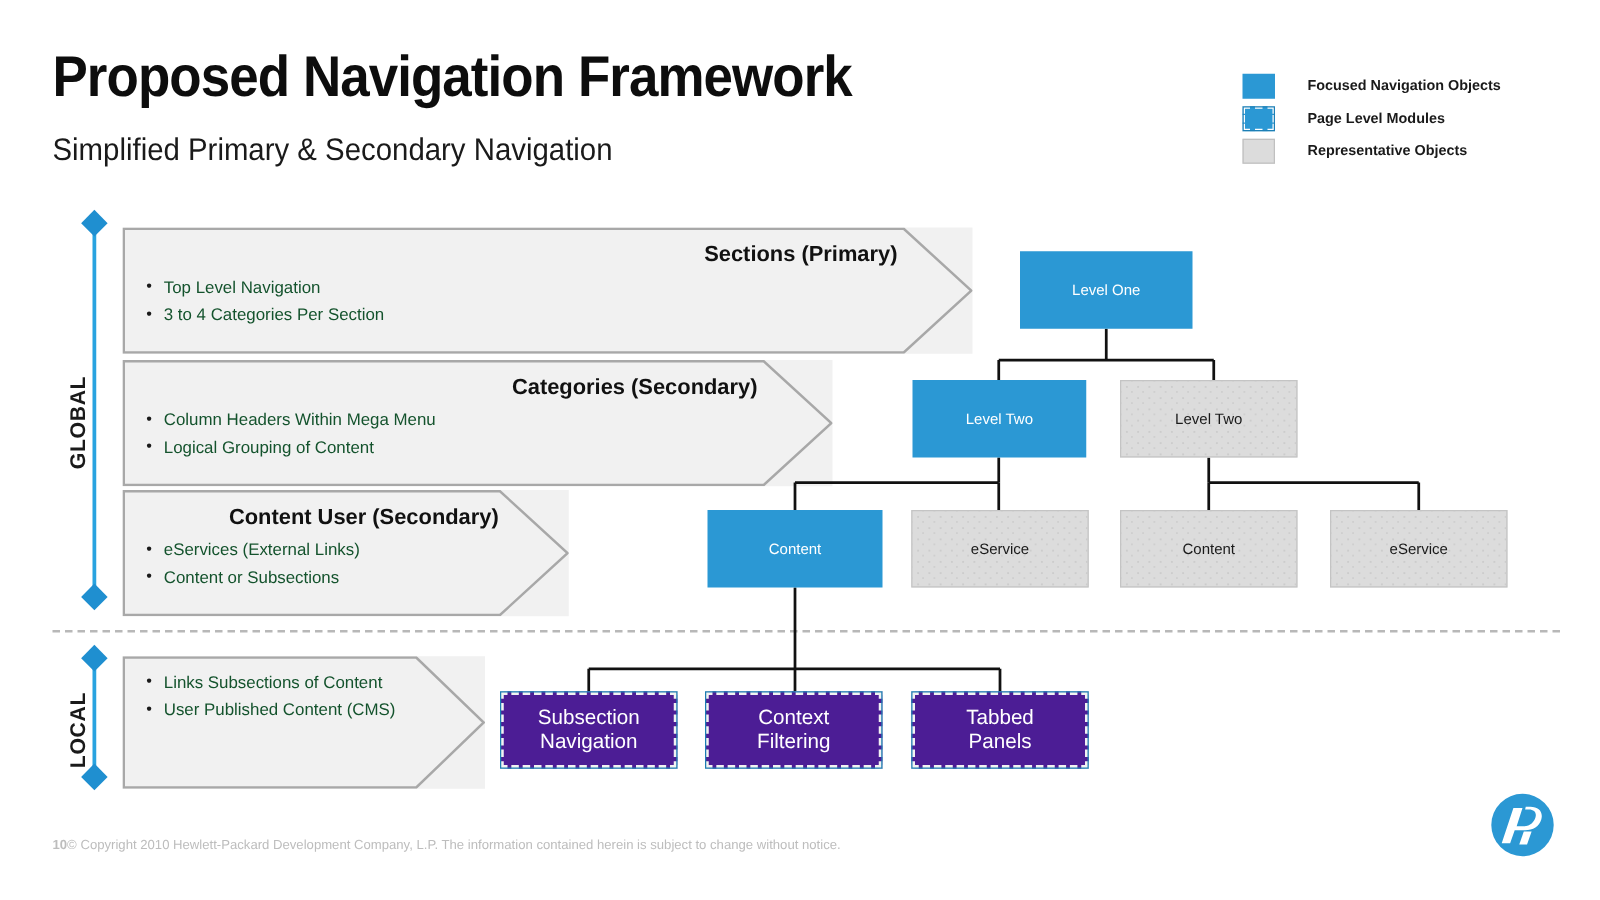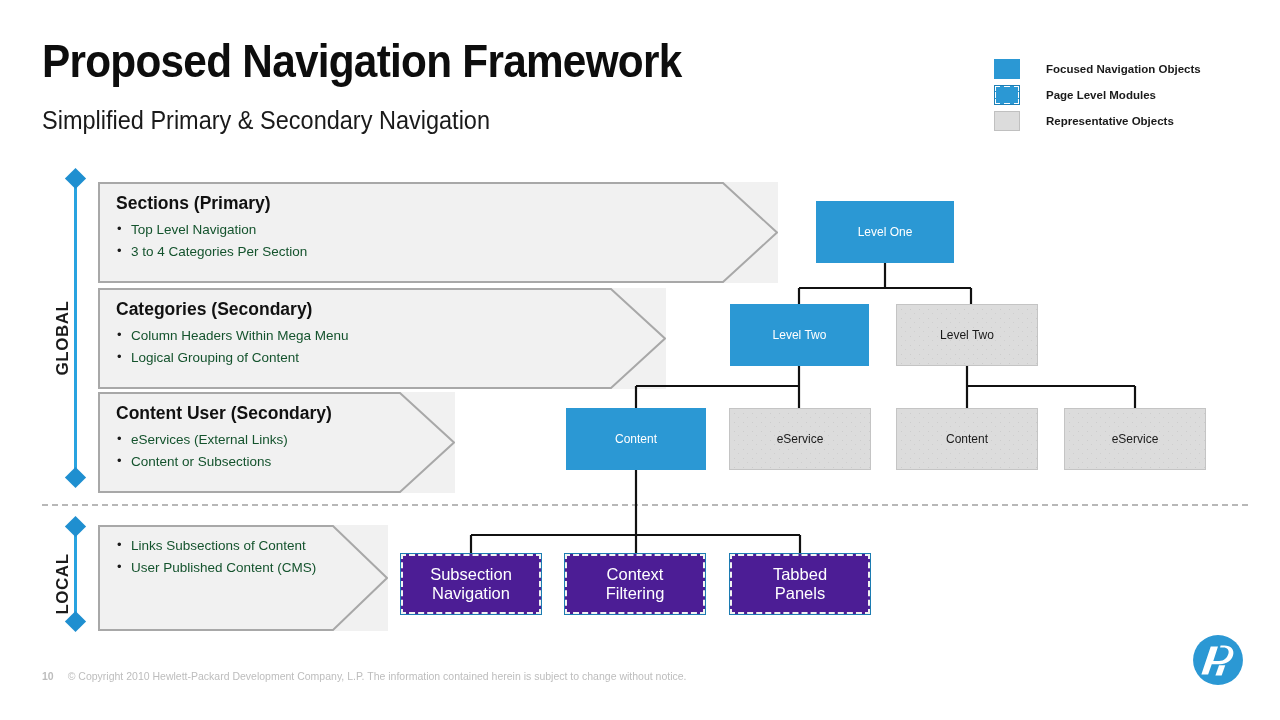--- a/index.html
+++ b/index.html
@@ -129,20 +129,21 @@
     top: 12px;
     right: 60px;
   }
   .arrow-title {
     font-size: 17.5px;
     font-weight: bold;
     color: #111111;
     line-height: 1.13;
     margin-bottom: 5px;
     white-space: pre-line;
+    text-align: right;
   }
   .arrow-bullets { margin: 0; padding: 0; list-style: none; }
   .arrow-bullets li {
     font-size: 13.5px;
     color: #14532d;
     line-height: 1.62;
     padding-left: 15px;
     position: relative;
     white-space: nowrap;
   }
@@ -213,21 +214,21 @@
   #footer {
     position: absolute;
     left: 42px;
     top: 670px;
     display: flex;
     align-items: baseline;
     font-size: 10.5px;
     color: #bdbdbd;
     white-space: nowrap;
   }
-  #footer-page { font-weight: bold; margin-right: 14px; color: #bdbdbd; }
+  #footer-page { font-weight: bold; color: #bdbdbd; }
 
   
   #hp-logo {
     position: absolute;
     left: 1192px;
     top: 634px;
     width: 52px;
     height: 52px;
   }
 </style>

